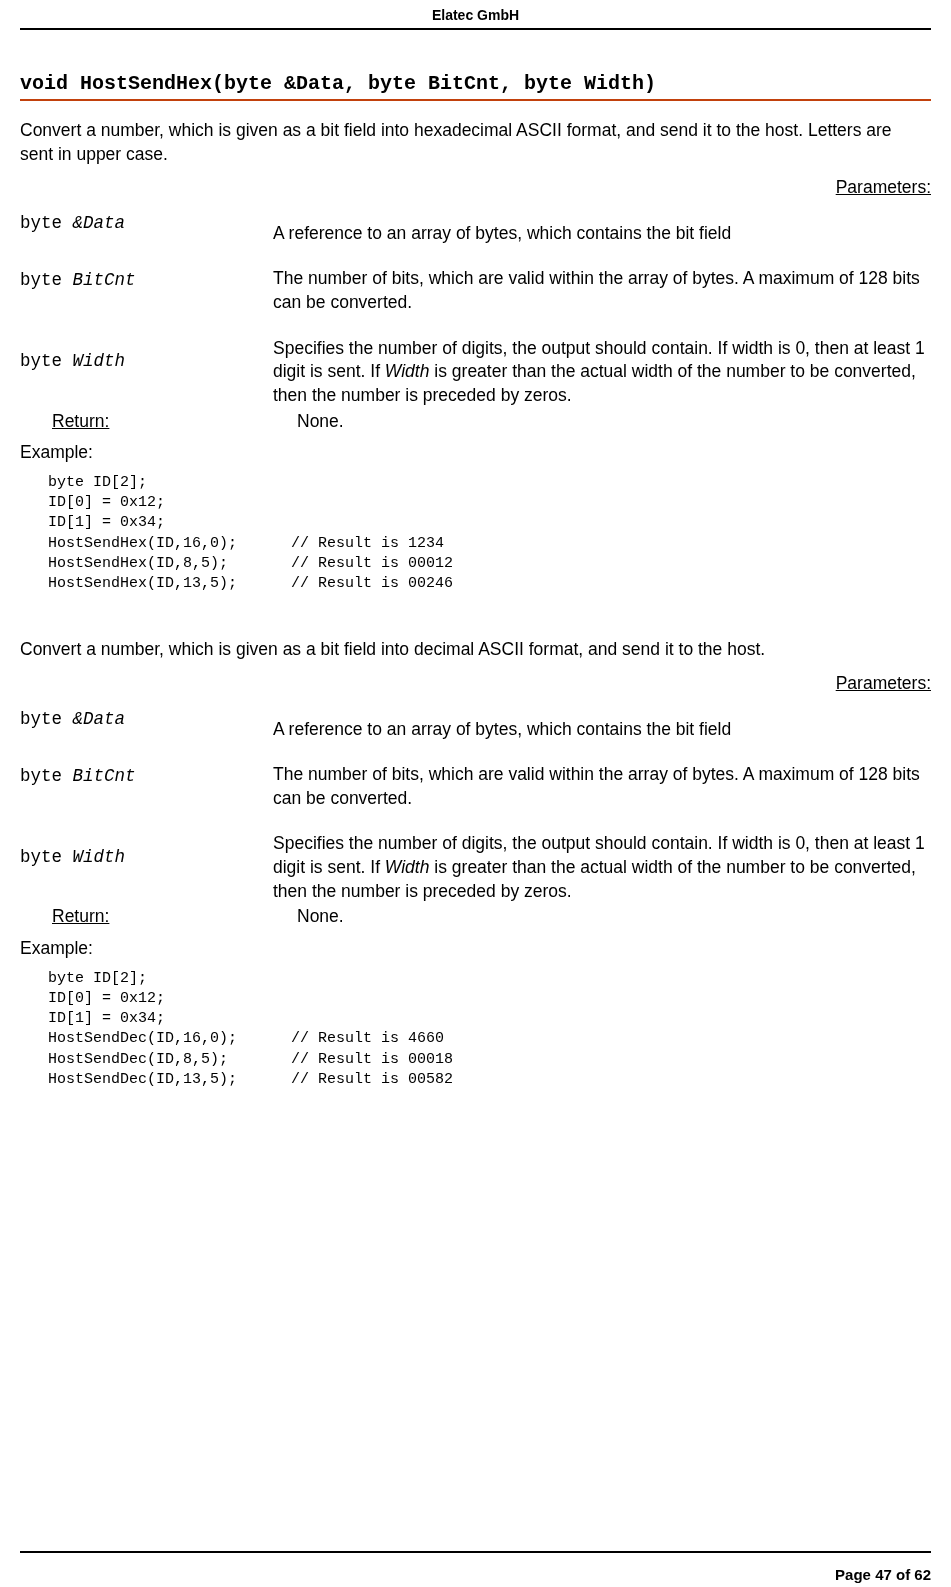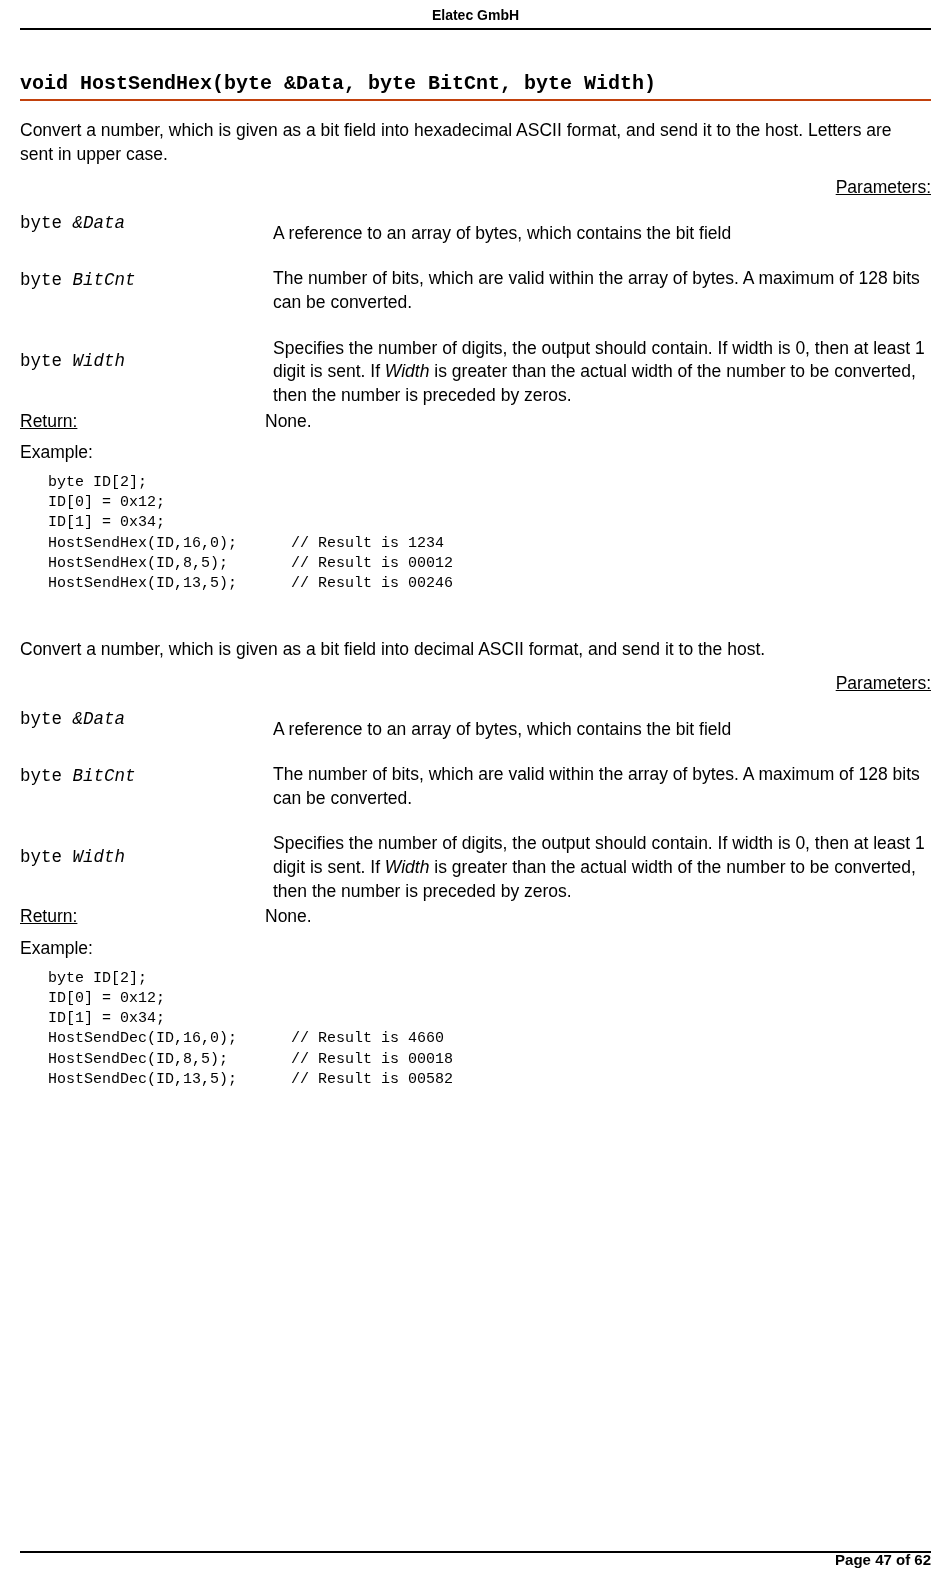--- a/index.html
+++ b/index.html
@@ -28,21 +28,21 @@
   .footer-line {
     position: absolute;
     left: 20px;
     right: 20px;
     bottom: 34px;
     border-top: 2px solid #000;
   }
   .footer-text {
     position: absolute;
     right: 20px;
-    bottom: 17px;
+    bottom: 2px;
     font-weight: bold;
     font-size: 15px;
   }
   .section-title {
     font-family: "Courier New", Courier, monospace;
     font-weight: bold;
     font-size: 20px;
     border-bottom: 2px solid #c2410c;
     padding-bottom: 2px;
     margin-top: 40px;
@@ -77,20 +77,21 @@
   .param-desc .ital { font-style: italic; }
   .return-row {
     display: flex;
     align-items: flex-start;
     margin: 2px 0 8px 0;
   }
   .return-label {
     width: 245px;
     flex: 0 0 245px;
     text-decoration: underline;
+    margin-left: 32px;
   }
   .example-label {
     margin: 8px 0 8px 0;
   }
   pre.code {
     font-family: "Courier New", Courier, monospace;
     font-size: 15px;
     line-height: 1.35;
     margin: 0 0 10px 28px;
     white-space: pre;

